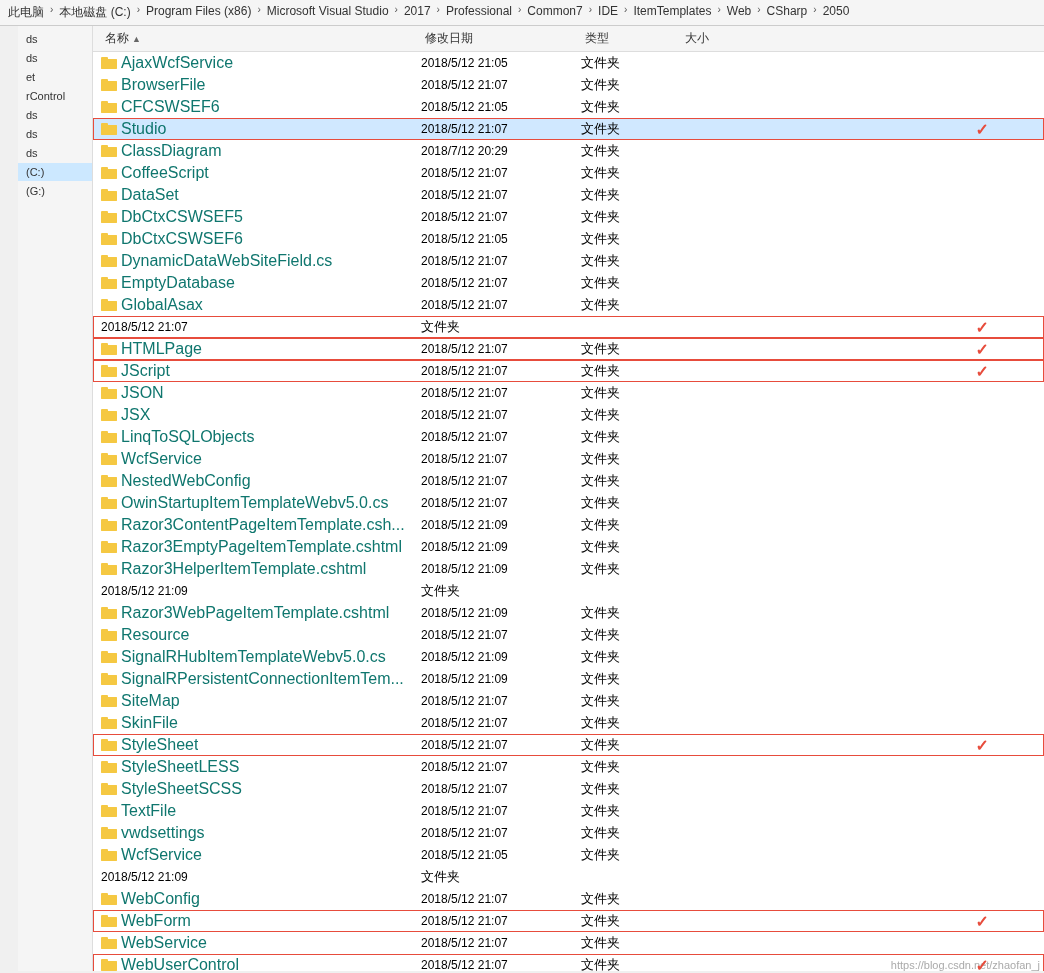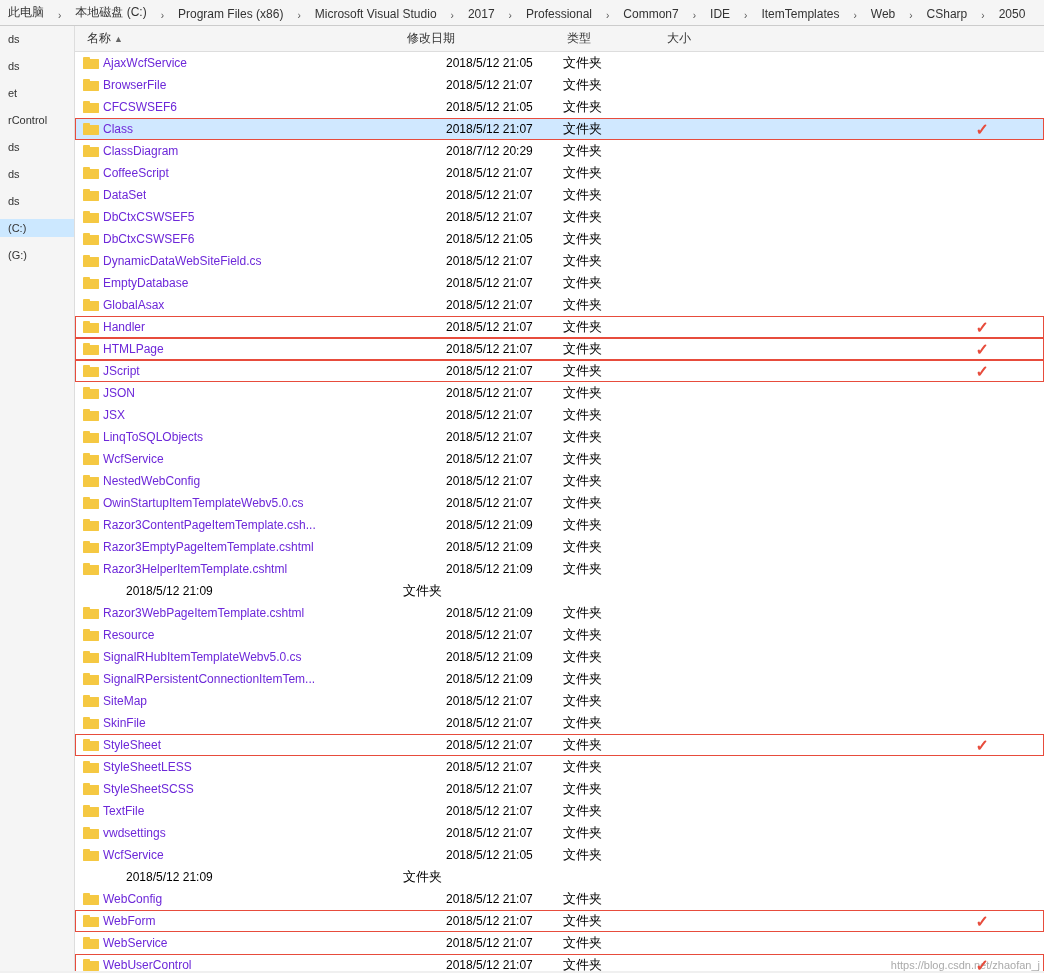--- a/index.html
+++ b/index.html
@@ -11,22 +11,22 @@
       min-height: 973px;
       overflow: hidden;
     }
 
     
     .address-bar {
       background: #f5f5f5;
       border-bottom: 1px solid #ccc;
       padding: 4px 8px;
       display: flex;
-      align-items: flex-end;
-      gap: 12px;
+      align-items: flex-start;
+      gap: 4px;
       font-size: 12px;
       color: #333;
       white-space: nowrap;
       overflow: hidden;
     }
     .address-bar .path-segment {
       display: flex;
       align-items: center;
       gap: 2px;
     }
@@ -44,21 +44,22 @@
     }
 
     
     .sidebar {
       width: 75px;
       background: #f5f5f5;
       border-right: 1px solid #ddd;
       padding: 4px 0;
       display: flex;
       flex-direction: column;
-      gap: 9px;
+      gap: 1px;
+      margin-left: 18px;
     }
     .sidebar-item {
       padding: 3px 8px;
       font-size: 11px;
       color: #333;
       cursor: pointer;
       white-space: nowrap;
       overflow: hidden;
       text-overflow: ellipsis;
     }
@@ -135,27 +136,26 @@
       display: inline-block;
     }
     .folder-icon svg {
       width: 16px;
       height: 14px;
     }
     .file-name-text {
       overflow: hidden;
       text-overflow: ellipsis;
       white-space: nowrap;
-      font-size: 12px;
-      color: #6d28d9;
+      font-size: 16px;
+      color: #0f766e;
     }
     .file-date {
       font-size: 12px;
       color: #000;
-      margin-left: 43px;
     }
     .file-type {
       font-size: 13px;
       color: #000;
     }
     .file-size {
       font-size: 12px;
       color: #000;
     }
 
@@ -278,21 +278,21 @@
           <div class="file-type">文件夹</div>
           <div class="file-size"></div>
         </div>
         <div class="file-row selected outlined">
           <div class="file-name-cell">
             <span class="folder-icon"><svg viewBox="0 0 16 14" xmlns="http://www.w3.org/2000/svg">
       <rect x="0" y="3" width="16" height="10" rx="1" fill="#F5C842"></rect>
       <rect x="0" y="1" width="7" height="3" rx="1" fill="#F5C842"></rect>
       <rect x="0" y="3" width="16" height="10" rx="1" fill="#F5C842" opacity="0.8"></rect>
     </svg></span>
-            <span class="file-name-text">Class</span>
+            <span class="file-name-text">Studio</span>
           </div>
           <div class="file-date">2018/5/12 21:07</div>
           <div class="file-type">文件夹</div>
           <div class="file-size"></div>
           <span class="checkmark">✓</span>
         </div>
         <div class="file-row">
           <div class="file-name-cell">
             <span class="folder-icon"><svg viewBox="0 0 16 14" xmlns="http://www.w3.org/2000/svg">
       <rect x="0" y="3" width="16" height="10" rx="1" fill="#F5C842"></rect>
@@ -390,28 +390,20 @@
       <rect x="0" y="1" width="7" height="3" rx="1" fill="#F5C842"></rect>
       <rect x="0" y="3" width="16" height="10" rx="1" fill="#F5C842" opacity="0.8"></rect>
     </svg></span>
             <span class="file-name-text">GlobalAsax</span>
           </div>
           <div class="file-date">2018/5/12 21:07</div>
           <div class="file-type">文件夹</div>
           <div class="file-size"></div>
         </div>
         <div class="file-row outlined">
-          <div class="file-name-cell">
-            <span class="folder-icon"><svg viewBox="0 0 16 14" xmlns="http://www.w3.org/2000/svg">
-      <rect x="0" y="3" width="16" height="10" rx="1" fill="#F5C842"></rect>
-      <rect x="0" y="1" width="7" height="3" rx="1" fill="#F5C842"></rect>
-      <rect x="0" y="3" width="16" height="10" rx="1" fill="#F5C842" opacity="0.8"></rect>
-    </svg></span>
-            <span class="file-name-text">Handler</span>
-          </div>
           <div class="file-date">2018/5/12 21:07</div>
           <div class="file-type">文件夹</div>
           <div class="file-size"></div>
           <span class="checkmark">✓</span>
         </div>
         <div class="file-row outlined">
           <div class="file-name-cell">
             <span class="folder-icon"><svg viewBox="0 0 16 14" xmlns="http://www.w3.org/2000/svg">
       <rect x="0" y="3" width="16" height="10" rx="1" fill="#F5C842"></rect>
       <rect x="0" y="1" width="7" height="3" rx="1" fill="#F5C842"></rect>

